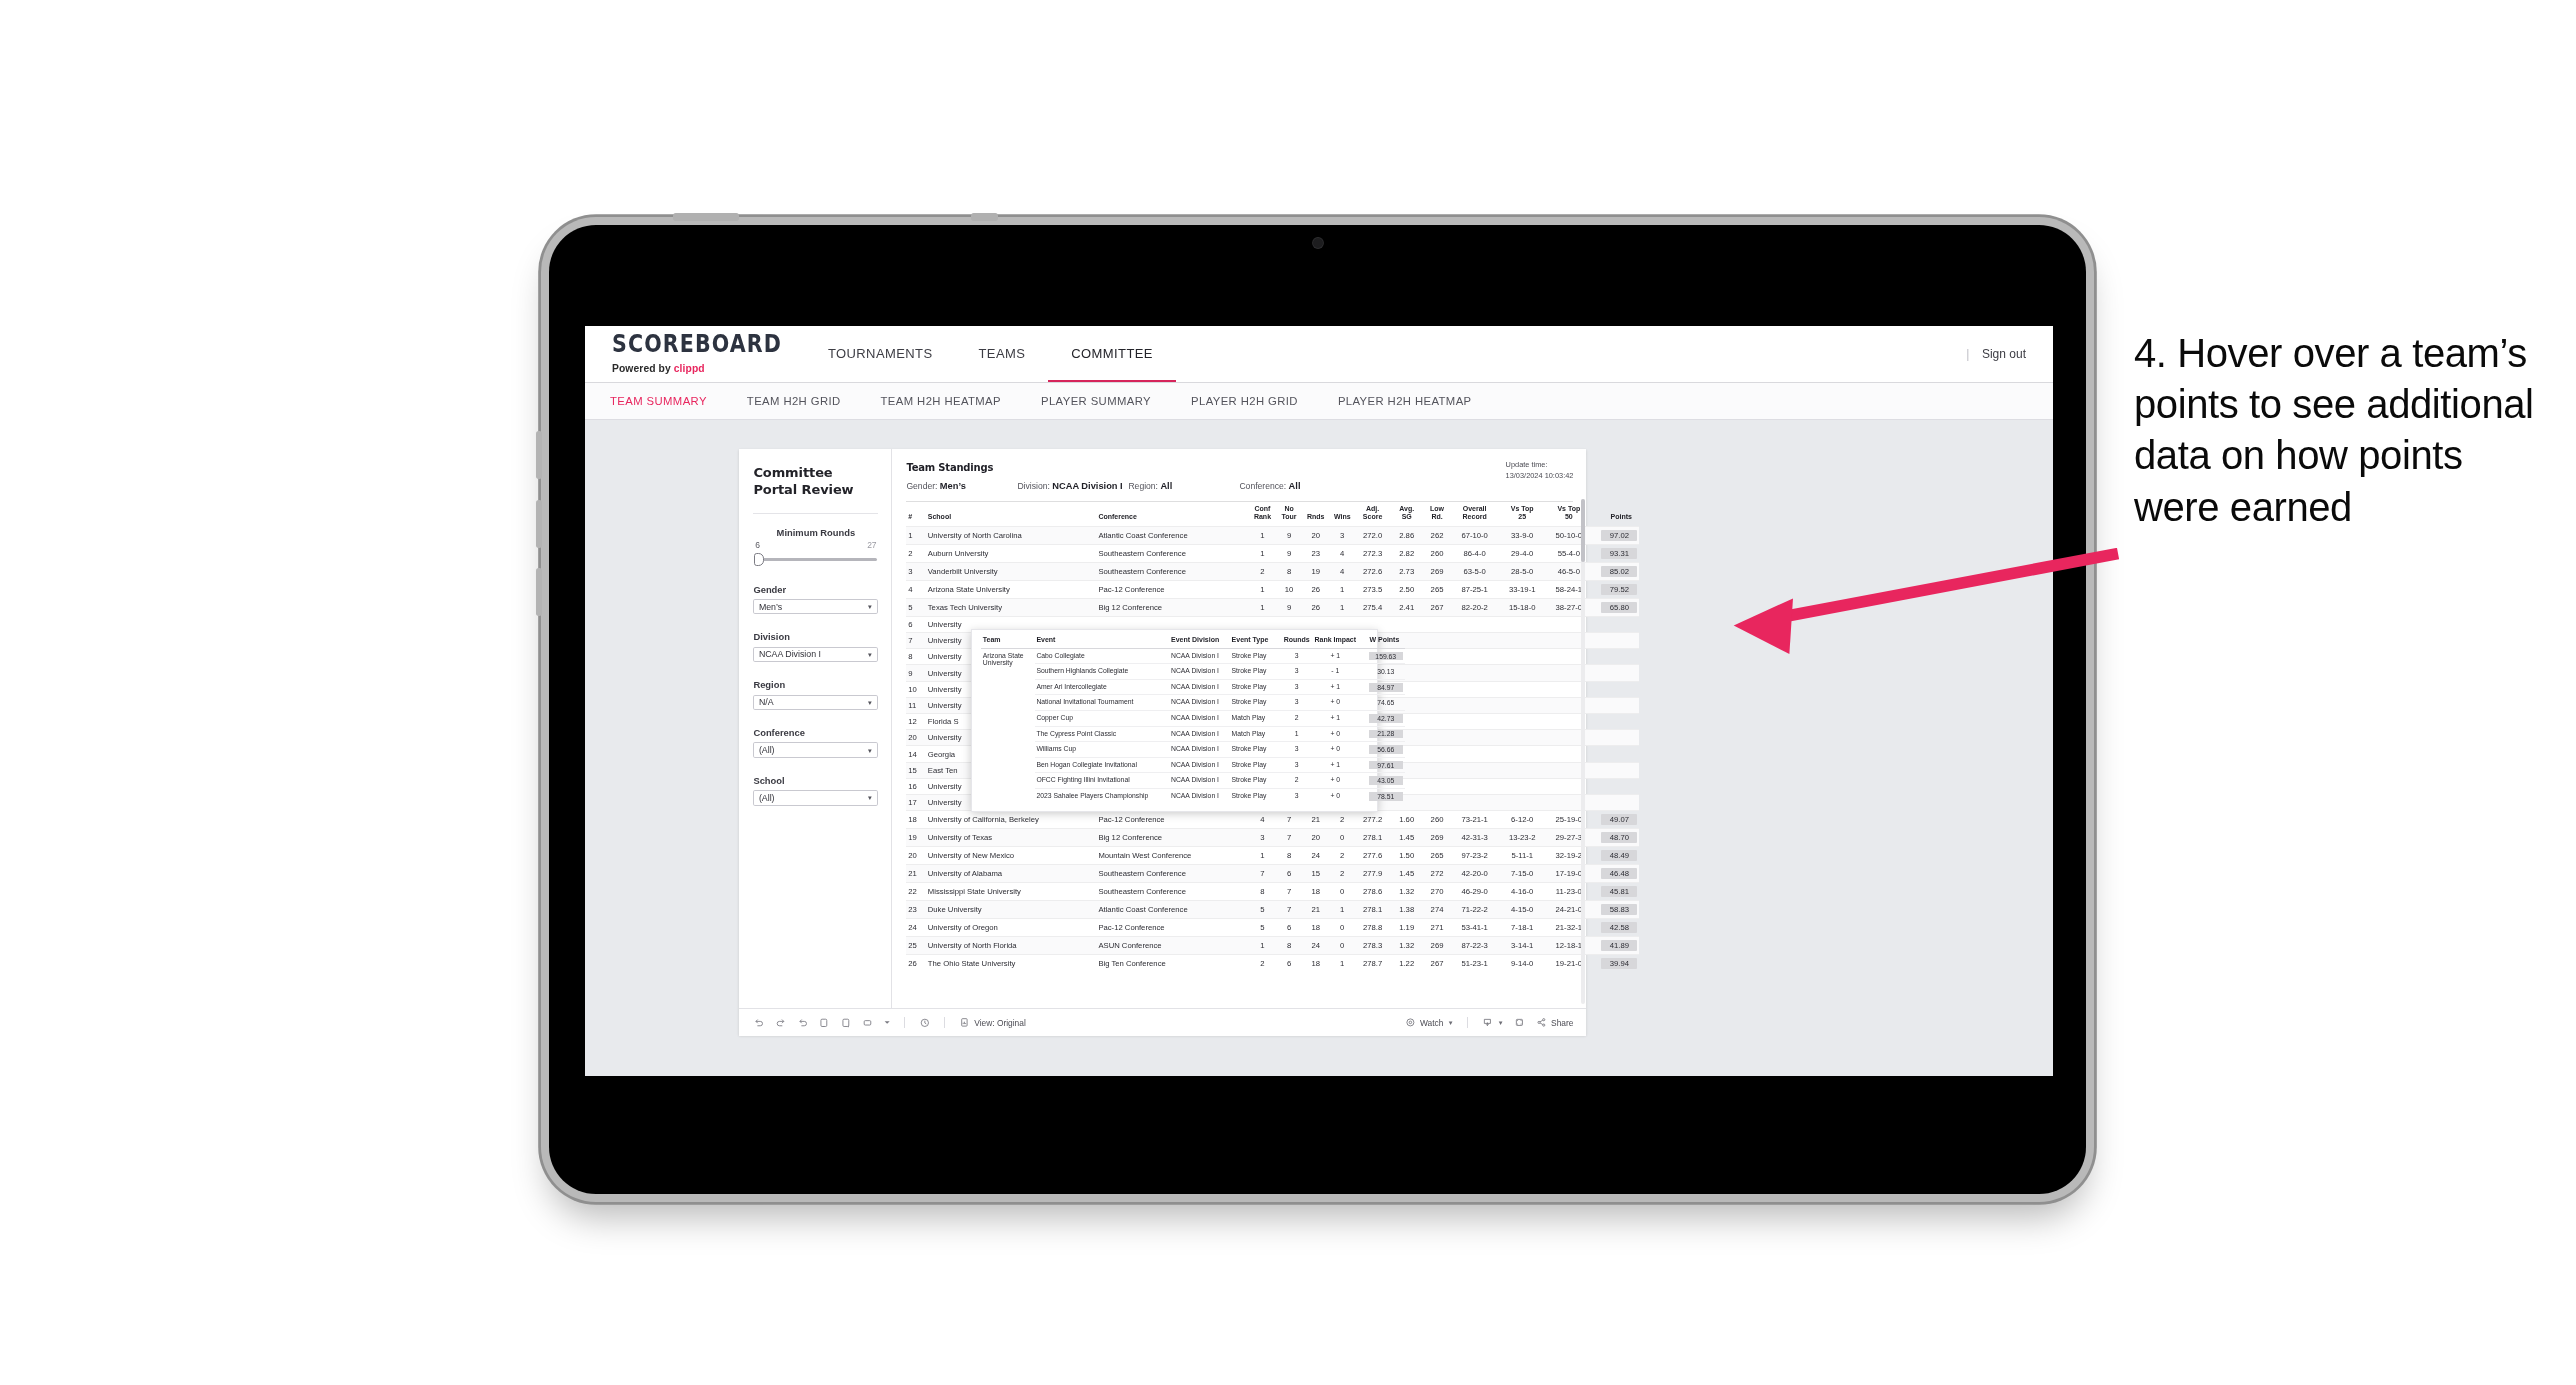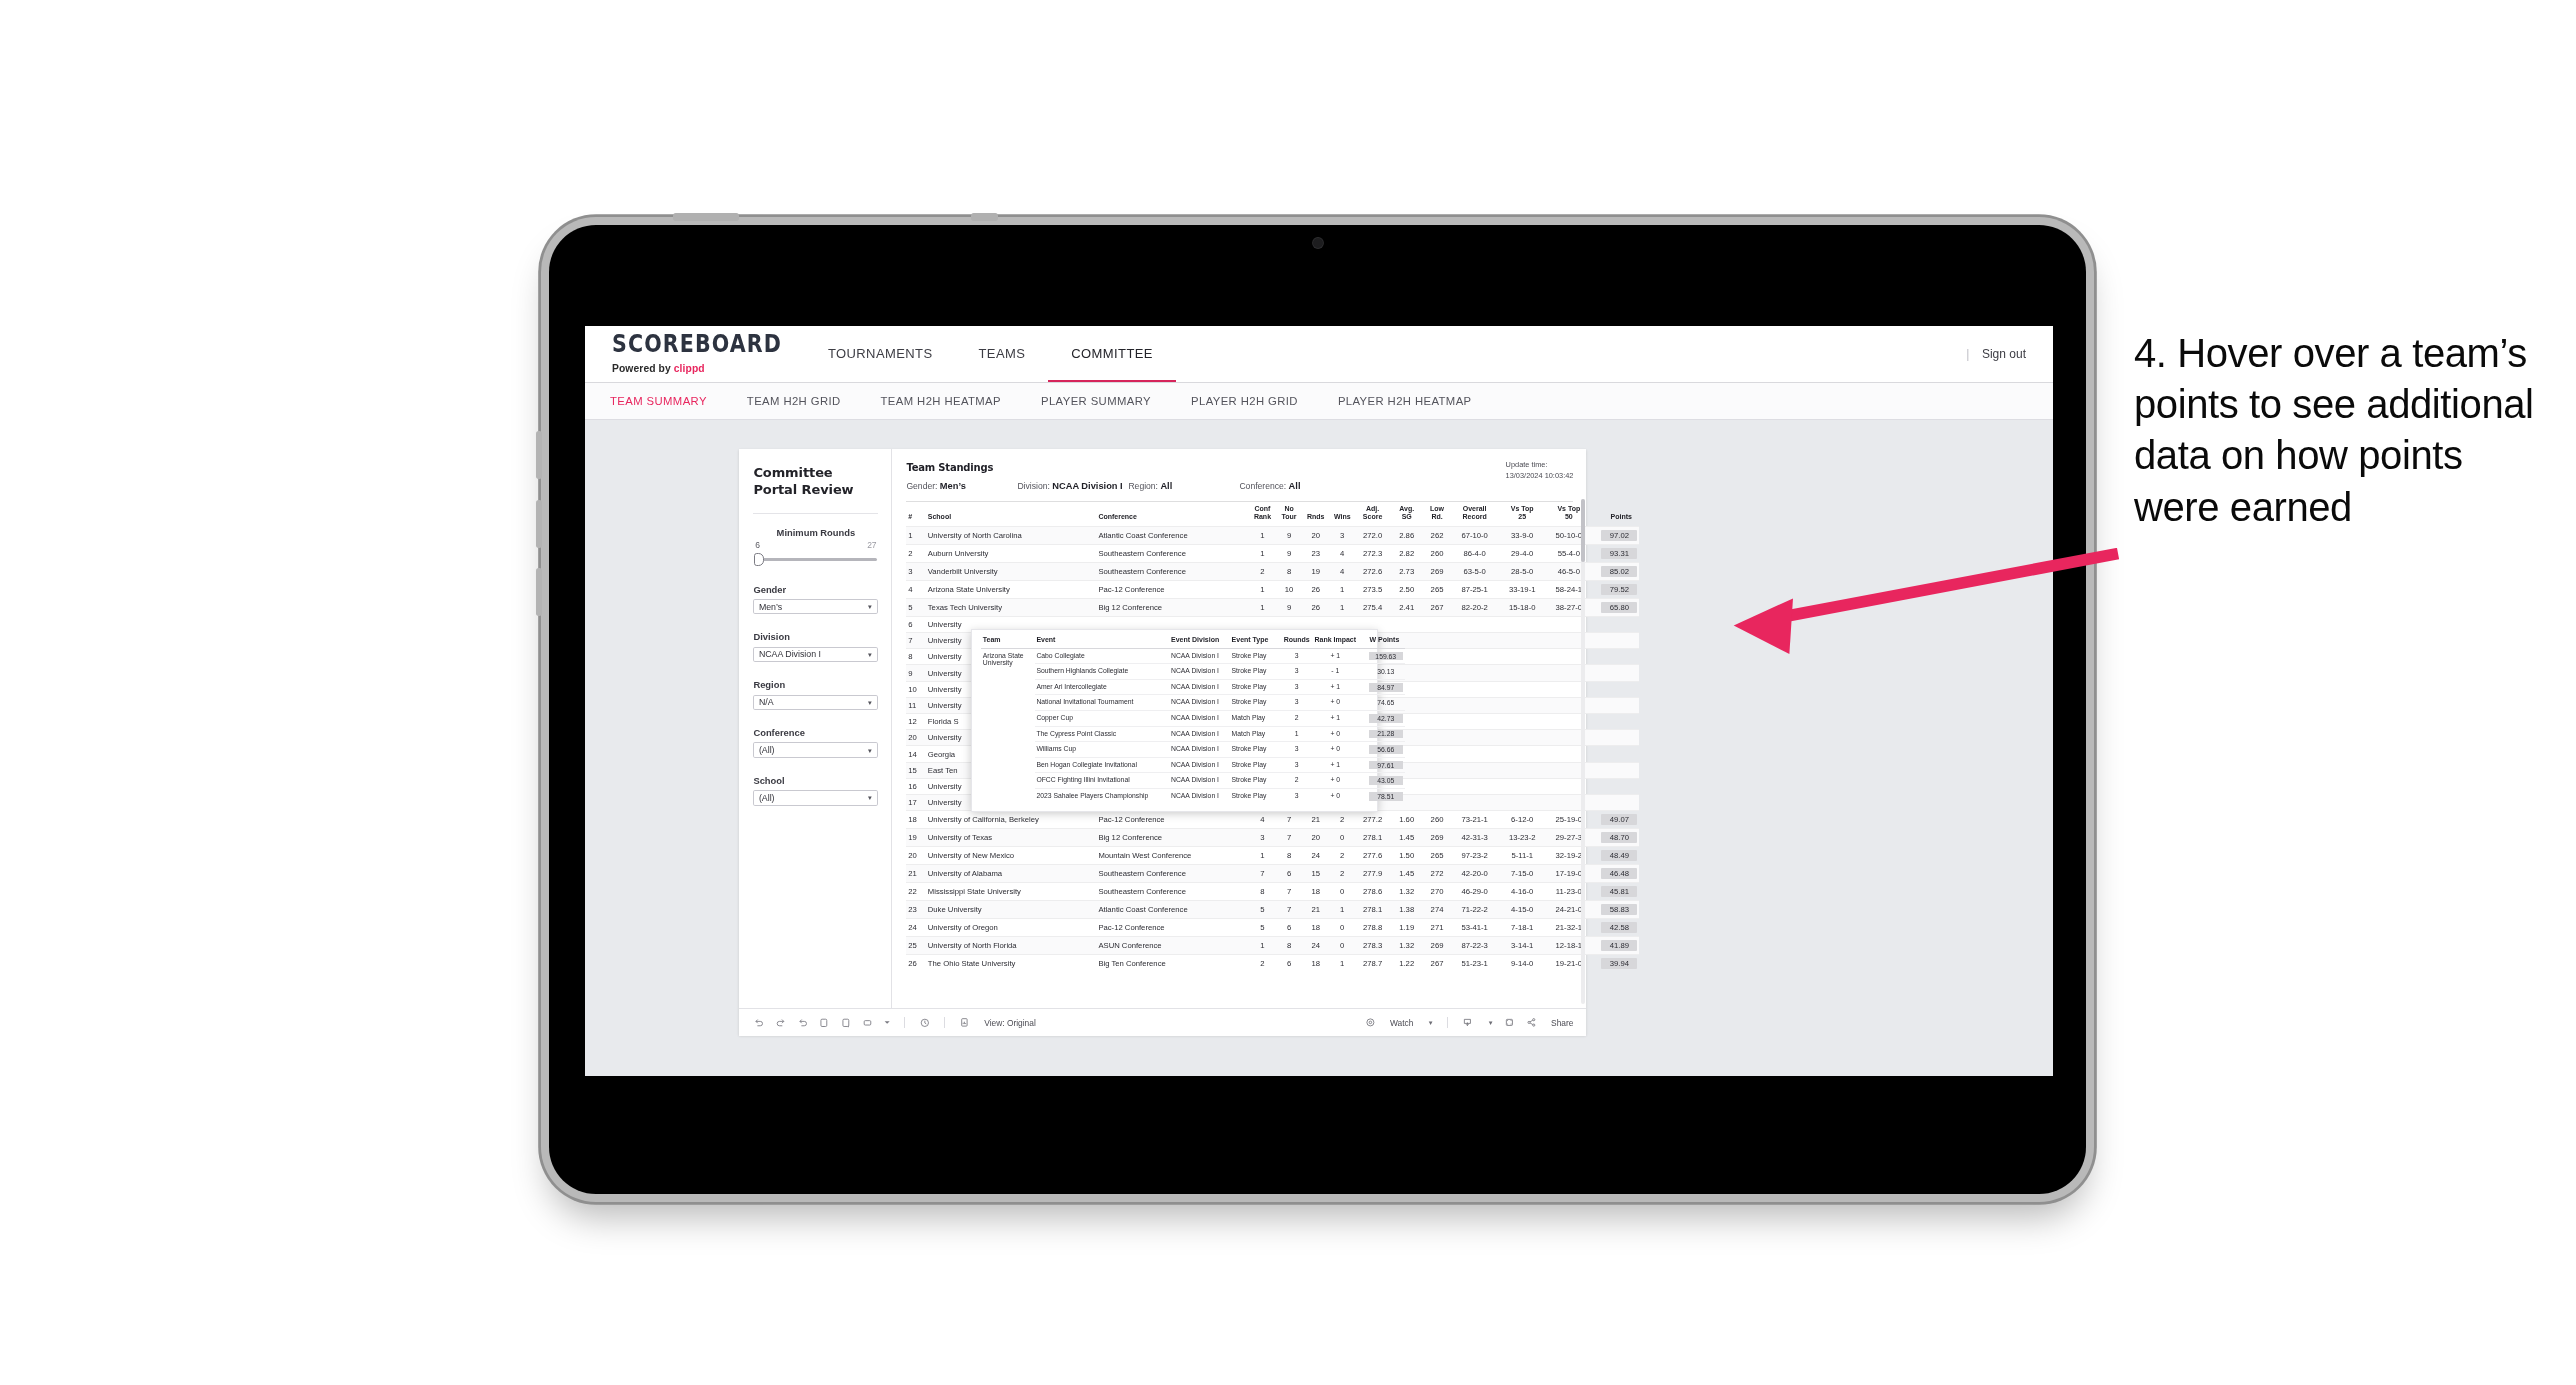--- a/index.html
+++ b/index.html
@@ -152,21 +152,21 @@
   td.t-pts.plain span{background:transparent;}
 
   
   .toolbar{
     height:27px;border-top:0.9px solid #e2e2e6;display:flex;align-items:center;
     padding:0 12.6px 0 14.4px;gap:10px;font-size:8.4px;color:#4b4b53;background:#fff;
   }
   .toolbar .icn{width:11.7px;height:11.7px;display:inline-flex;align-items:center;justify-content:center;color:#6e6e76;}
   .toolbar .vsep{width:0.9px;height:11.7px;background:#dcdce1;margin:0 3.6px;}
   .toolbar .spacer{flex:1;}
-  .toolbar .item{display:flex;align-items:center;gap:14px;cursor:pointer;}
+  .toolbar .item{display:flex;align-items:center;gap:4px;cursor:pointer;}
 
   
   .annot{
     position:absolute;left:2134px;top:328px;width:422px;
     font-size:40px;line-height:1.28;color:#0a0a0a;letter-spacing:-0.4px;
   }
   .arrow{position:absolute;left:1696px;top:548px;width:431px;height:135px;pointer-events:none;}
 </style>
 </head>
 <body>

